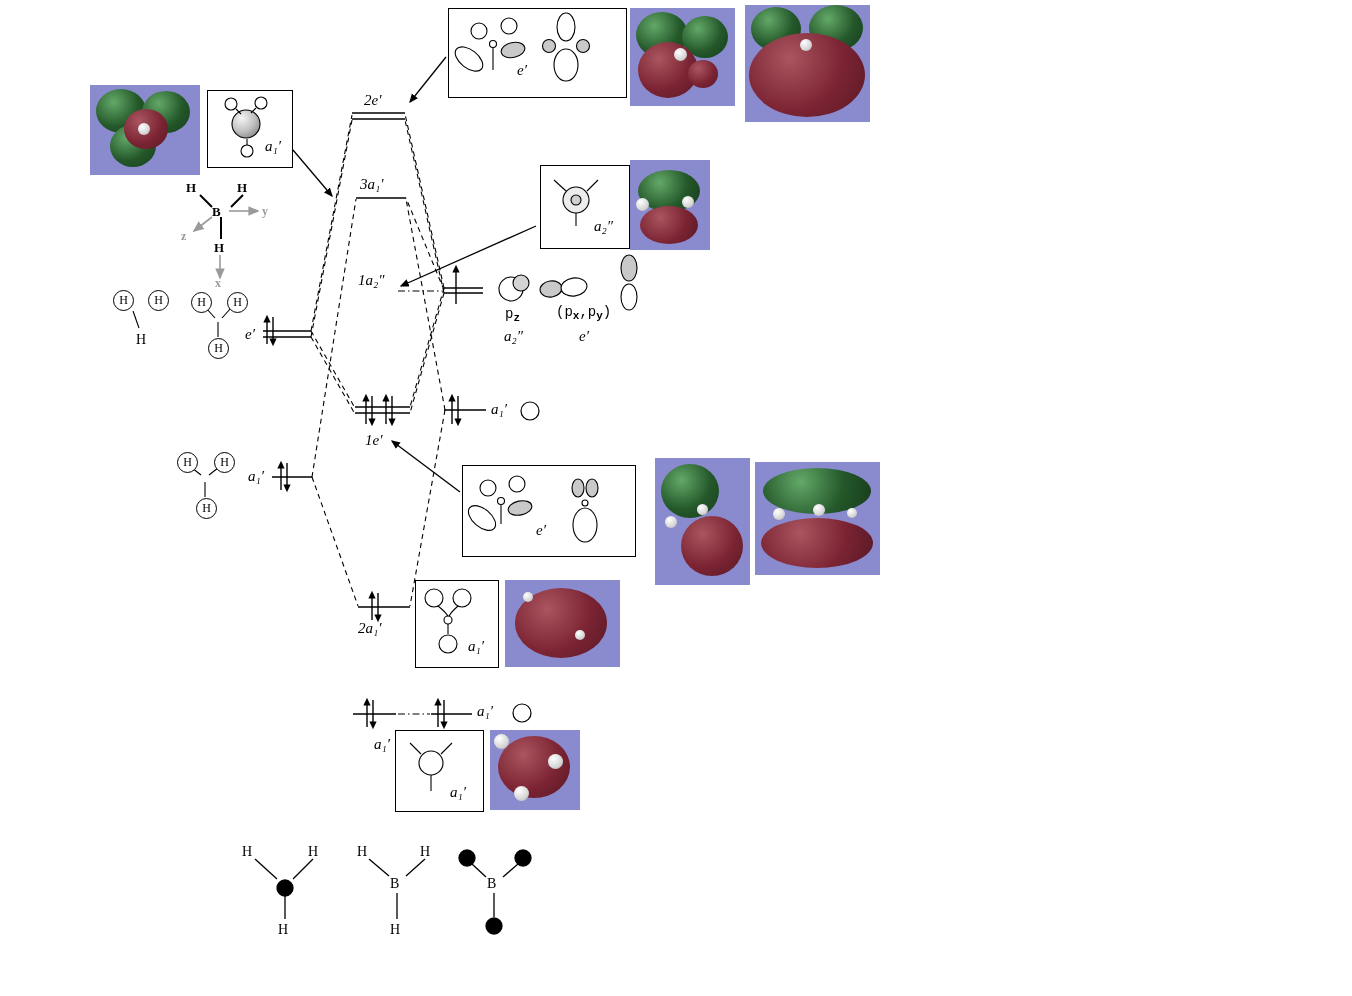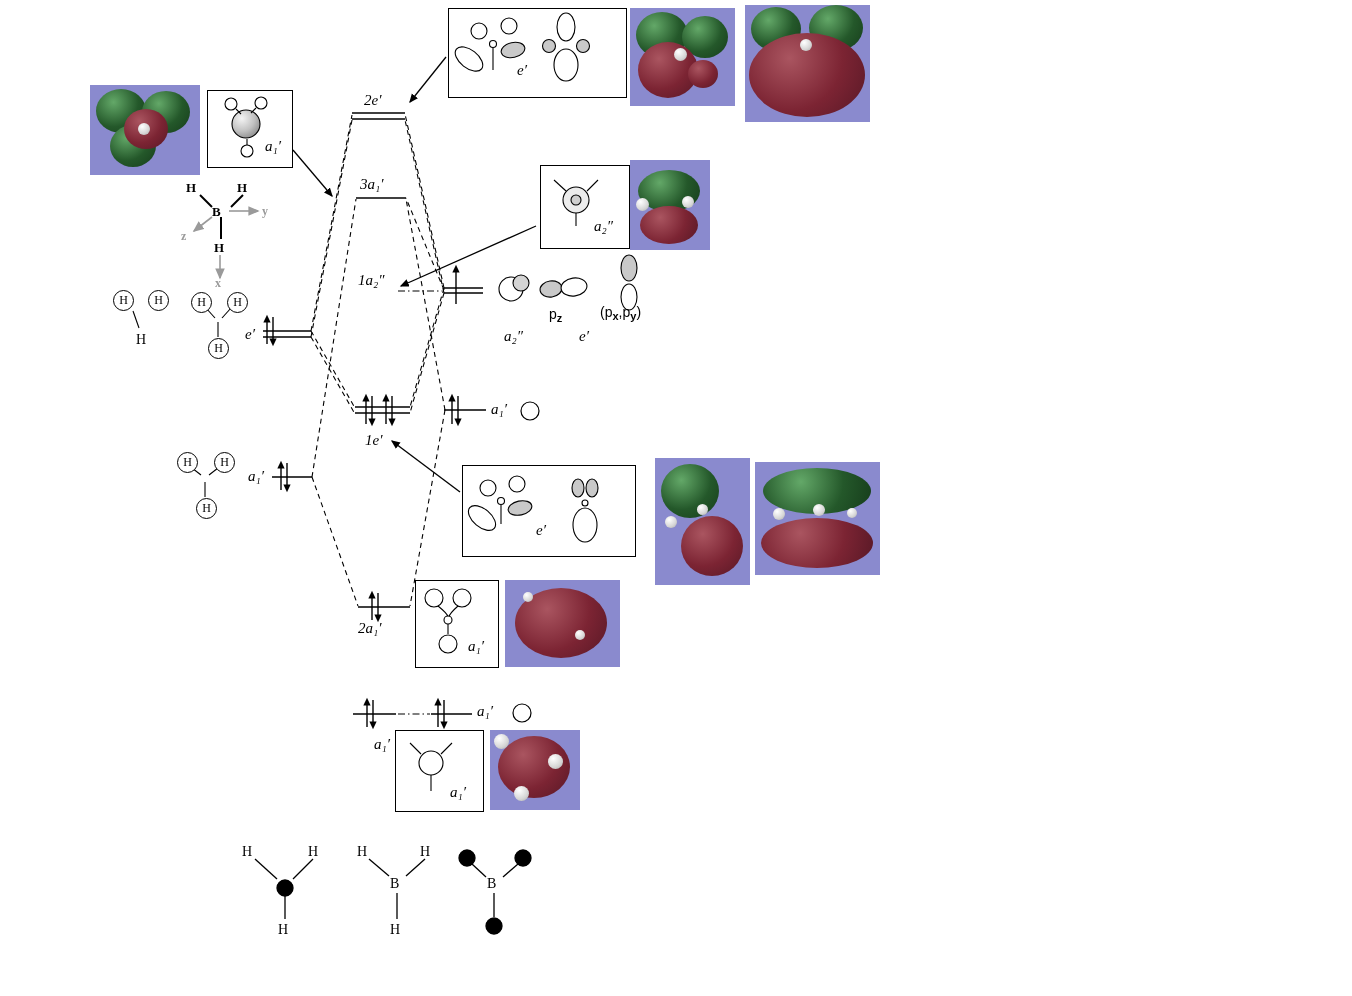--- a/index.html
+++ b/index.html
@@ -1,21 +1,21 @@
 <!DOCTYPE html>
 <html><head>
 <meta charset="utf-8">
 <style>
   html,body{margin:0;padding:0;background:#fff;}
   .canvas{position:relative;width:1352px;height:996px;background:#fff;overflow:hidden;
           font-family:"Liberation Serif",serif;}
   svg.linework{position:absolute;left:0;top:0;z-index:2;pointer-events:none;}
   .lbl{position:absolute;z-index:3;font-family:"Liberation Serif",serif;font-style:italic;
        font-size:15px;color:#000;white-space:nowrap;}
-  .plbl{position:absolute;z-index:3;font-family:Liberation Sans, sans-serif;font-size:14px;white-space:nowrap;margin-left:44px;}
+  .plbl{position:absolute;z-index:3;font-family:Liberation Mono, monospace;font-size:14px;white-space:nowrap;}
   .plbl .sub{font-size:11px;font-weight:bold;vertical-align:-3px;}
   .atom{position:absolute;z-index:3;font-weight:bold;font-size:13px;color:#000;}
   .atom2{position:absolute;z-index:3;font-size:14px;color:#000;}
   .axis{position:absolute;z-index:3;font-weight:bold;font-size:12px;color:#9a9a9a;}
   .hcircle{position:absolute;z-index:3;width:19px;height:19px;border:1.2px solid #000;
            border-radius:50%;text-align:center;line-height:18px;font-size:12px;background:#fff;}
   .box{position:absolute;z-index:1;background:#fff;border:1.2px solid #000;}
   .render{position:absolute;z-index:1;background:#8a8ace;overflow:hidden;}
   .blob{position:absolute;border-radius:50%;}
   .blob.green{background:radial-gradient(circle at 35% 30%, #63a868, #24582a 55%, #163c1b);}

